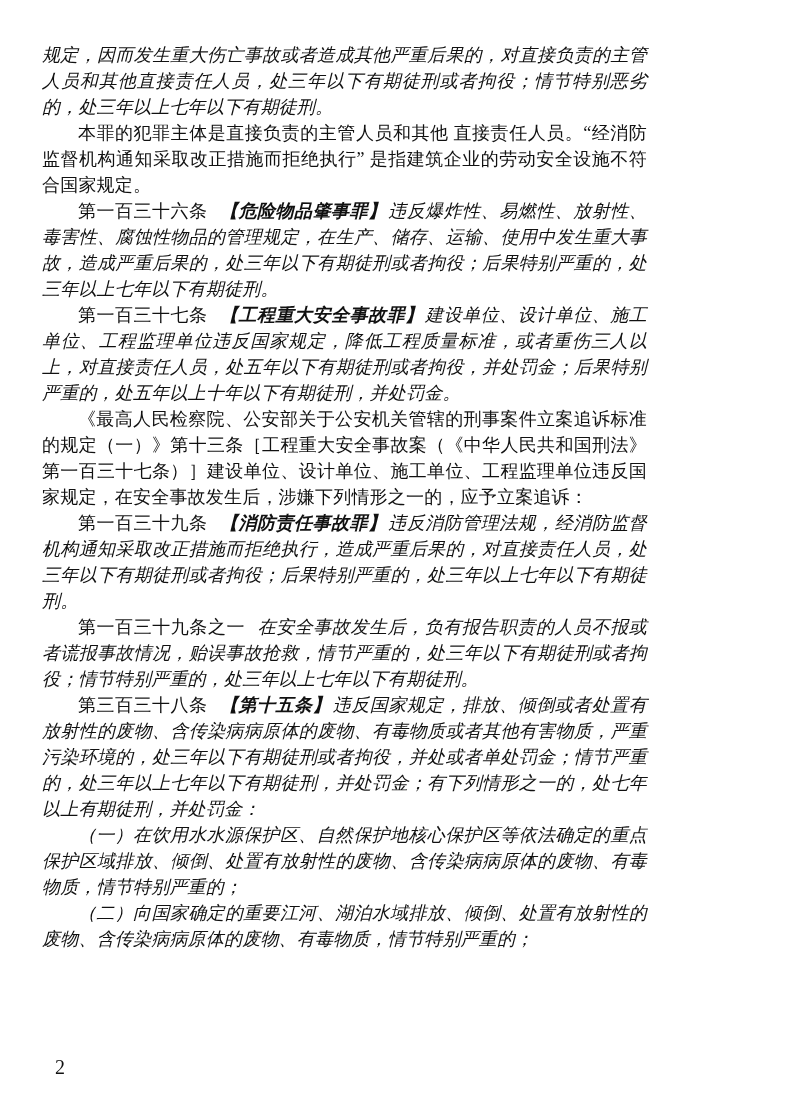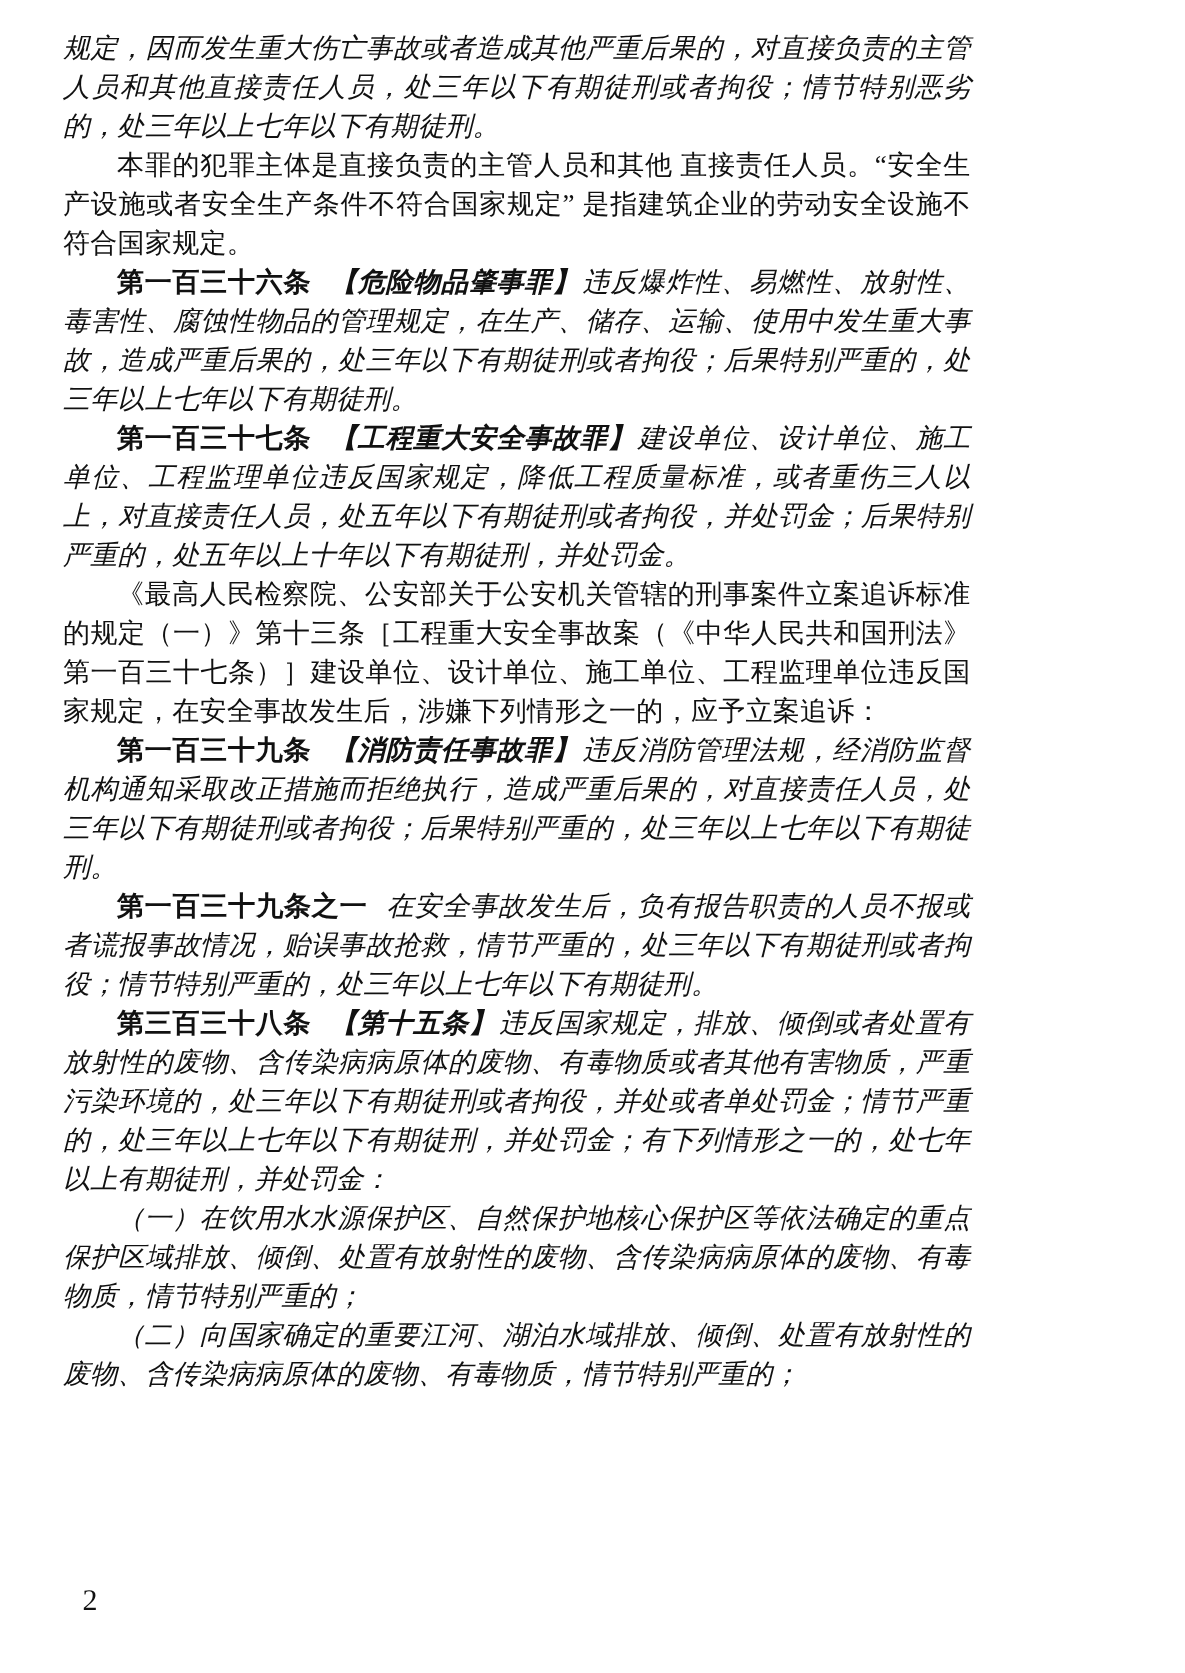--- a/index.html
+++ b/index.html
@@ -8,38 +8,38 @@
     background: #ffffff;
   }
   .page {
     position: relative;
     width: 689px;
     height: 1115px;
     background: #ffffff;
     color: #111111;
     font-family: "Liberation Serif", "DejaVu Serif", serif;
     box-sizing: border-box;
-    padding: 19px 42px 0 42px;
+    padding: 42px 42px 0 42px;
     overflow: hidden;
   }
   .page p {
     margin: 0;
     font-size: 18px;
     line-height: 26px;
     text-align: justify;
     text-align-last: left;
     letter-spacing: 0.2px;
   }
   .indent { text-indent: 2em; }
   
   .kai { font-style: italic; }
   
   .song { font-style: normal; }
   .head {
-    font-weight: bold;
+    font-weight: normal;
     font-style: normal;
     margin-right: 0.7em;
   }
   .title {
     font-weight: bold;
     margin-right: 0.1em;
   }
   .pagenum {
     position: absolute;
     left: 55px;
@@ -49,21 +49,21 @@
     color: #111111;
   }
 </style>
 </head>
 <body>
 
 <div class="page">
 
   <p class="kai">规定，因而发生重大伤亡事故或者造成其他严重后果的，对直接负责的主管人员和其他直接责任人员，处三年以下有期徒刑或者拘役；情节特别恶劣的，处三年以上七年以下有期徒刑。</p>
 
-  <p class="song indent">本罪的犯罪主体是直接负责的主管人员和其他 直接责任人员。“安全生产设施或者安全生产条件不符合国家规定” 是指建筑企业的劳动安全设施不符合国家规定。</p>
+  <p class="song indent">本罪的犯罪主体是直接负责的主管人员和其他 直接责任人员。“经消防监督机构通知采取改正措施而拒绝执行” 是指建筑企业的劳动安全设施不符合国家规定。</p>
 
   <p class="kai indent"><b class="head">第一百三十六条</b><b class="title">【危险物品肇事罪】</b><span>违反爆炸性、易燃性、放射性、毒害性、腐蚀性物品的管理规定，在生产、储存、运输、使用中发生重大事故，造成严重后果的，处三年以下有期徒刑或者拘役；后果特别严重的，处三年以上七年以下有期徒刑。</span></p>
 
   <p class="kai indent"><b class="head">第一百三十七条</b><b class="title">【工程重大安全事故罪】</b><span>建设单位、设计单位、施工单位、工程监理单位违反国家规定，降低工程质量标准，或者重伤三人以上，对直接责任人员，处五年以下有期徒刑或者拘役，并处罚金；后果特别严重的，处五年以上十年以下有期徒刑，并处罚金。</span></p>
 
   <p class="song indent">《最高人民检察院、公安部关于公安机关管辖的刑事案件立案追诉标准的规定（一）》第十三条［工程重大安全事故案（《中华人民共和国刑法》第一百三十七条）］建设单位、设计单位、施工单位、工程监理单位违反国家规定，在安全事故发生后，涉嫌下列情形之一的，应予立案追诉：</p>
 
 
   <p class="kai indent"><b class="head">第一百三十九条</b><b class="title">【消防责任事故罪】</b><span>违反消防管理法规，经消防监督机构通知采取改正措施而拒绝执行，造成严重后果的，对直接责任人员，处三年以下有期徒刑或者拘役；后果特别严重的，处三年以上七年以下有期徒刑。</span></p>
 

